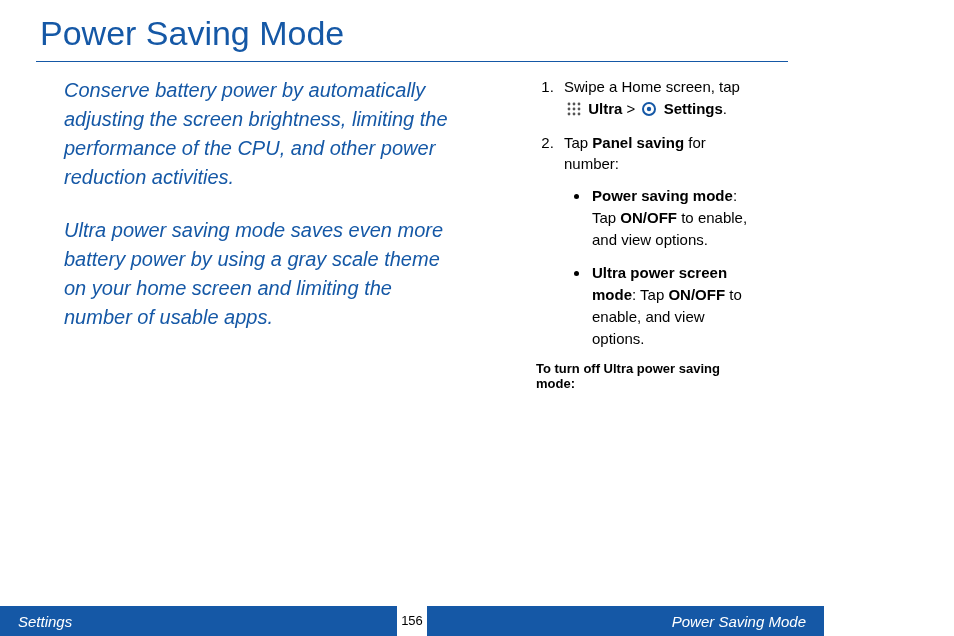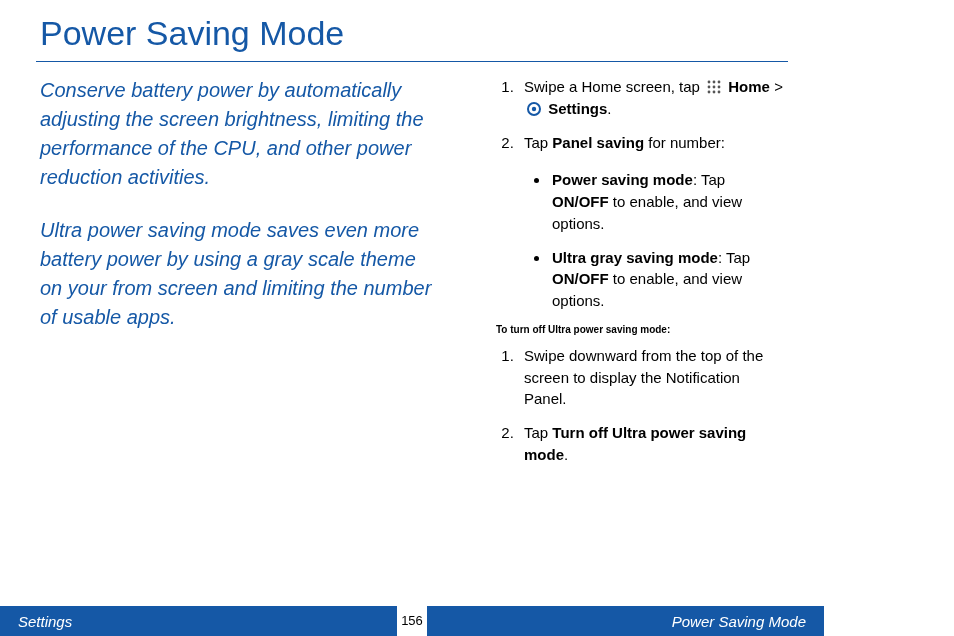--- a/index.html
+++ b/index.html
@@ -11,39 +11,39 @@
     font-weight: 400;
     padding: 14px 40px 6px 40px;
   }
   .rule {
     border: none;
     border-top: 1px solid #1558a6;
     margin: 2px 36px 14px 36px;
   }
   .columns {
     display: flex;
-    padding: 0 40px;
-    gap: 56px;
+    padding: 0 64px;
+    gap: 72px;
   }
   .col-left { flex: 0 0 400px; }
   .col-right { flex: 1; }
   .intro {
     color: #1558a6;
     font-style: italic;
     font-size: 20px;
     line-height: 1.45;
     margin-bottom: 24px;
     font-weight: 400;
   }
   ol.steps { list-style: decimal; padding-left: 22px; font-size: 15px; color: #000; }
   ol.steps > li { margin-bottom: 12px; line-height: 1.45; padding-left: 6px; }
-  ul.bullets { list-style: disc; padding-left: 26px; margin-top: 16px; }
+  ul.bullets { list-style: disc; padding-left: 26px; margin-top: 10px; }
   ul.bullets > li { margin-bottom: 12px; line-height: 1.45; padding-left: 2px; }
   .b { font-weight: bold; }
-  .subhead { font-weight: bold; font-size: 10px; margin: 8px 0 10px 0; }
+  .subhead { font-weight: bold; font-size: 13px; margin: 8px 0 10px 0; }
   .inline-icon {
     display: inline-block;
     width: 16px; height: 16px;
     vertical-align: -3px;
     margin: 0 2px;
   }
   .footer {
     position: absolute;
     left: 0; right: 0; bottom: 0;
     height: 30px;
@@ -66,21 +66,21 @@
 </head>
 <body>
 
 <div class="page">
   <h1 class="title">Power Saving Mode</h1>
   <hr class="rule">
 
   <div class="columns">
     <div class="col-left">
       <p class="intro">Conserve battery power by automatically adjusting the screen brightness, limiting the performance of the CPU, and other power reduction activities.</p>
-      <p class="intro">Ultra power saving mode saves even more battery power by using a gray scale theme on your from screen and limiting the number of usable apps.</p>
+      <p class="intro">Ultra power saving mode saves even more battery power by using a gray scale theme on your home screen and limiting the number of usable apps.</p>
     </div>
 
     <div class="col-right">
       <ol class="steps">
         <li>
           <span>Swipe a Home screen, tap </span>
           <span class="inline-icon">
             <svg viewBox="0 0 16 16" width="16" height="16">
               <g fill="#555">
                 <circle cx="3" cy="3" r="1.4"></circle>
@@ -88,51 +88,45 @@
                   <circle cx="13" cy="3" r="1.4"></circle>
                 <circle cx="3" cy="8" r="1.4"></circle>
                   <circle cx="8" cy="8" r="1.4"></circle>
                   <circle cx="13" cy="8" r="1.4"></circle>
                 <circle cx="3" cy="13" r="1.4"></circle>
                   <circle cx="8" cy="13" r="1.4"></circle>
                   <circle cx="13" cy="13" r="1.4"></circle>
               </g>
             </svg>
           </span>
-          <span class="b">Home</span>
+          <span class="b">Ultra</span>
           <span> &gt; </span>
           <span class="inline-icon">
             <svg viewBox="0 0 16 16" width="16" height="16">
               <circle cx="8" cy="8" r="6" fill="none" stroke="#1558a6" stroke-width="2"></circle>
               <circle cx="8" cy="8" r="2.2" fill="#1558a6"></circle>
             </svg>
           </span>
           <span class="b">Settings</span><span>.</span>
         </li>
         <li>
           <span>Tap </span><span class="b">Panel saving</span><span> for number:</span>
           <ul class="bullets">
             <li>
               <span class="b">Power saving mode</span><span>: Tap </span><span class="b">ON/OFF</span><span> to enable, and view options.</span>
             </li>
             <li>
-              <span class="b">Ultra gray saving mode</span><span>: Tap </span><span class="b">ON/OFF</span><span> to enable, and view options.</span>
+              <span class="b">Ultra power screen mode</span><span>: Tap </span><span class="b">ON/OFF</span><span> to enable, and view options.</span>
             </li>
           </ul>
         </li>
       </ol>
 
       <p class="subhead">To turn off Ultra power saving mode:</p>
 
-      <ol class="steps">
-        <li>Swipe downward from the top of the screen to display the Notification Panel.</li>
-        <li>
-          <span>Tap </span><span class="b">Turn off Ultra power saving mode</span><span>.</span>
-        </li>
-      </ol>
     </div>
   </div>
 
   <div class="footer">
     <span class="f-left">Settings</span>
     <span class="f-center">156</span>
     <span class="f-right">Power Saving Mode</span>
   </div>
 </div>
 

